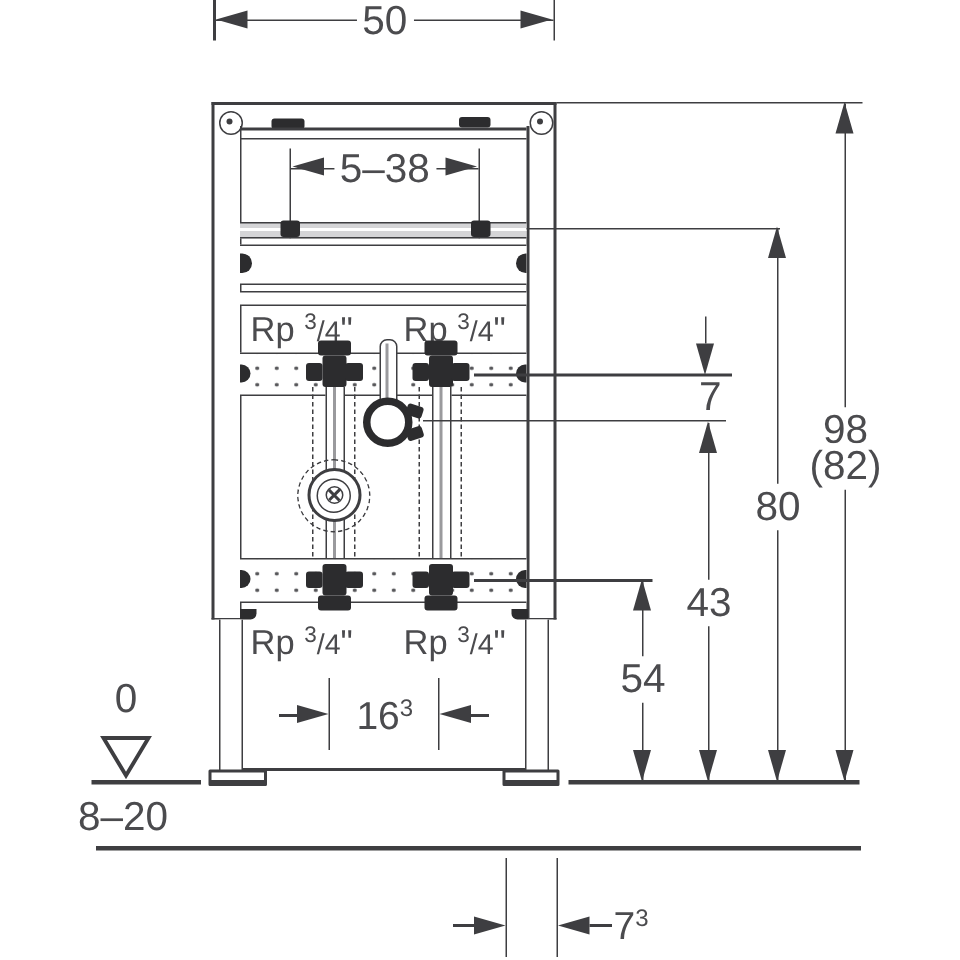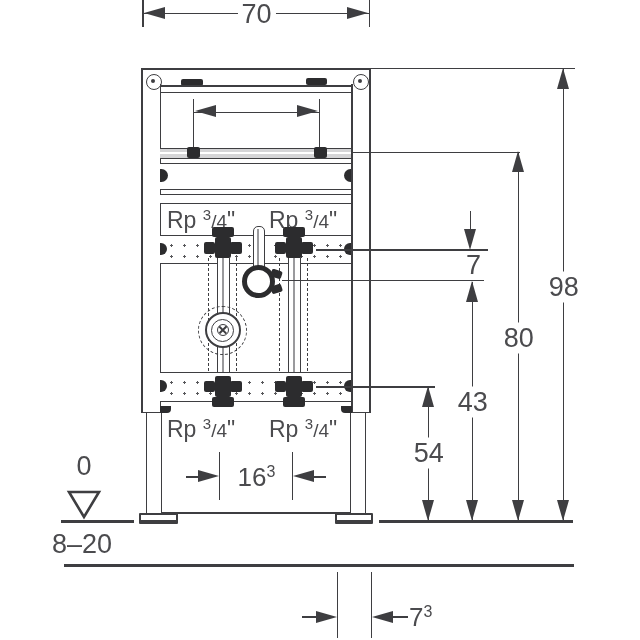--- a/index.html
+++ b/index.html
@@ -34,21 +34,21 @@
 </head>
 <body>
 
 <div id="canvas">
 
   <div class="vl" style="left:142.2px;top:0;height:27px;"></div>
   <div class="vl" style="left:368.6px;top:0;height:27px;"></div>
   <div class="hl" style="left:143.5px;top:12.6px;width:225px;"></div>
   <div class="arl" style="left:144px;top:6.9px;"></div>
   <div class="arr" style="left:347.2px;top:6.9px;"></div>
-  <div class="lbl bg" style="left:256.5px;top:14px;">70</div>
+  <div class="lbl bg" style="left:256.5px;top:14px;">50</div>
 
   <div class="hl" style="left:141px;top:68px;width:230px;height:2px;"></div>
   <div class="vl" style="left:141px;top:68px;width:2px;height:345px;"></div>
   <div class="vl" style="left:369px;top:68px;width:2px;height:345px;"></div>
   <div class="vl" style="left:159.5px;top:84px;height:329px;"></div>
   <div class="vl" style="left:351px;top:84px;height:329px;"></div>
 
   <div class="circ" style="left:145.5px;top:73.5px;width:14px;height:14px;border:1.6px solid var(--line);"></div>
   <div class="circ" style="left:150.5px;top:78.5px;width:4.5px;height:4.5px;background:var(--line);"></div>
   <div class="circ" style="left:352.5px;top:73.5px;width:14px;height:14px;border:1.6px solid var(--line);"></div>
@@ -57,20 +57,21 @@
   <div class="solidrect" style="left:181px;top:79px;width:22px;height:7px;"></div>
   <div class="solidrect" style="left:306px;top:77.5px;width:21px;height:7px;"></div>
   <div class="hl" style="left:160px;top:85px;width:191px;height:1.5px;"></div>
   <div class="hl" style="left:160px;top:91.8px;width:191px;height:1.5px;"></div>
 
   <div class="vl" style="left:192.7px;top:99px;height:60px;"></div>
   <div class="vl" style="left:318.8px;top:99px;height:60px;"></div>
   <div class="hl" style="left:194px;top:111.6px;width:125px;"></div>
   <div class="arl" style="left:194.5px;top:105.4px;"></div>
   <div class="arr" style="left:297.3px;top:105.4px;"></div>
+  <div class="lbl bg" style="left:256.5px;top:112.6px;">5–38</div>
 
   <div class="abs" style="left:160px;top:147.8px;width:191px;height:9.6px;background:var(--railfill);border-top:1.5px solid var(--line);border-bottom:1.5px solid var(--line);">
     <div class="abs" style="left:0;top:3.4px;width:191px;height:1.6px;background:#fff;"></div>
   </div>
   <div class="solidrect" style="left:186.5px;top:147px;width:13.5px;height:11px;"></div>
   <div class="solidrect" style="left:313.5px;top:147px;width:13.5px;height:11px;"></div>
   <div class="hl" style="left:351px;top:151.7px;width:168.5px;height:1.5px;"></div>
 
   <div class="rail" style="left:160px;top:163px;width:191px;height:24.5px;"></div>
   <div class="tabR" style="left:160px;top:168.5px;width:7.5px;height:13px;"></div>
@@ -173,20 +174,21 @@
 
   <div class="hl" style="left:371px;top:67.6px;width:204px;"></div>
   <div class="hl" style="left:316px;top:249px;width:172px;height:1.5px;"></div>
   <div class="hl" style="left:281.5px;top:279.7px;width:202.5px;height:1.5px;"></div>
   <div class="hl" style="left:316px;top:386px;width:119px;height:1.5px;"></div>
 
   <div class="vl" style="left:562.9px;top:69px;height:452px;"></div>
   <div class="aru" style="left:557.2px;top:68.3px;"></div>
   <div class="ard" style="left:557.2px;top:500.2px;"></div>
   <div class="lbl bg" style="left:563.7px;top:287px;">98</div>
+  <div class="lbl bg" style="left:563.7px;top:311px;">(82)</div>
 
   <div class="vl" style="left:517.9px;top:151.5px;height:369.5px;"></div>
   <div class="aru" style="left:512.2px;top:150.9px;"></div>
   <div class="ard" style="left:512.2px;top:500.2px;"></div>
   <div class="lbl bg" style="left:518.7px;top:338px;">80</div>
 
   <div class="vl" style="left:471.9px;top:282px;height:239px;"></div>
   <div class="aru" style="left:466.2px;top:281.4px;"></div>
   <div class="ard" style="left:466.2px;top:500.2px;"></div>
   <div class="lbl bg" style="left:472.7px;top:402px;">43</div>

